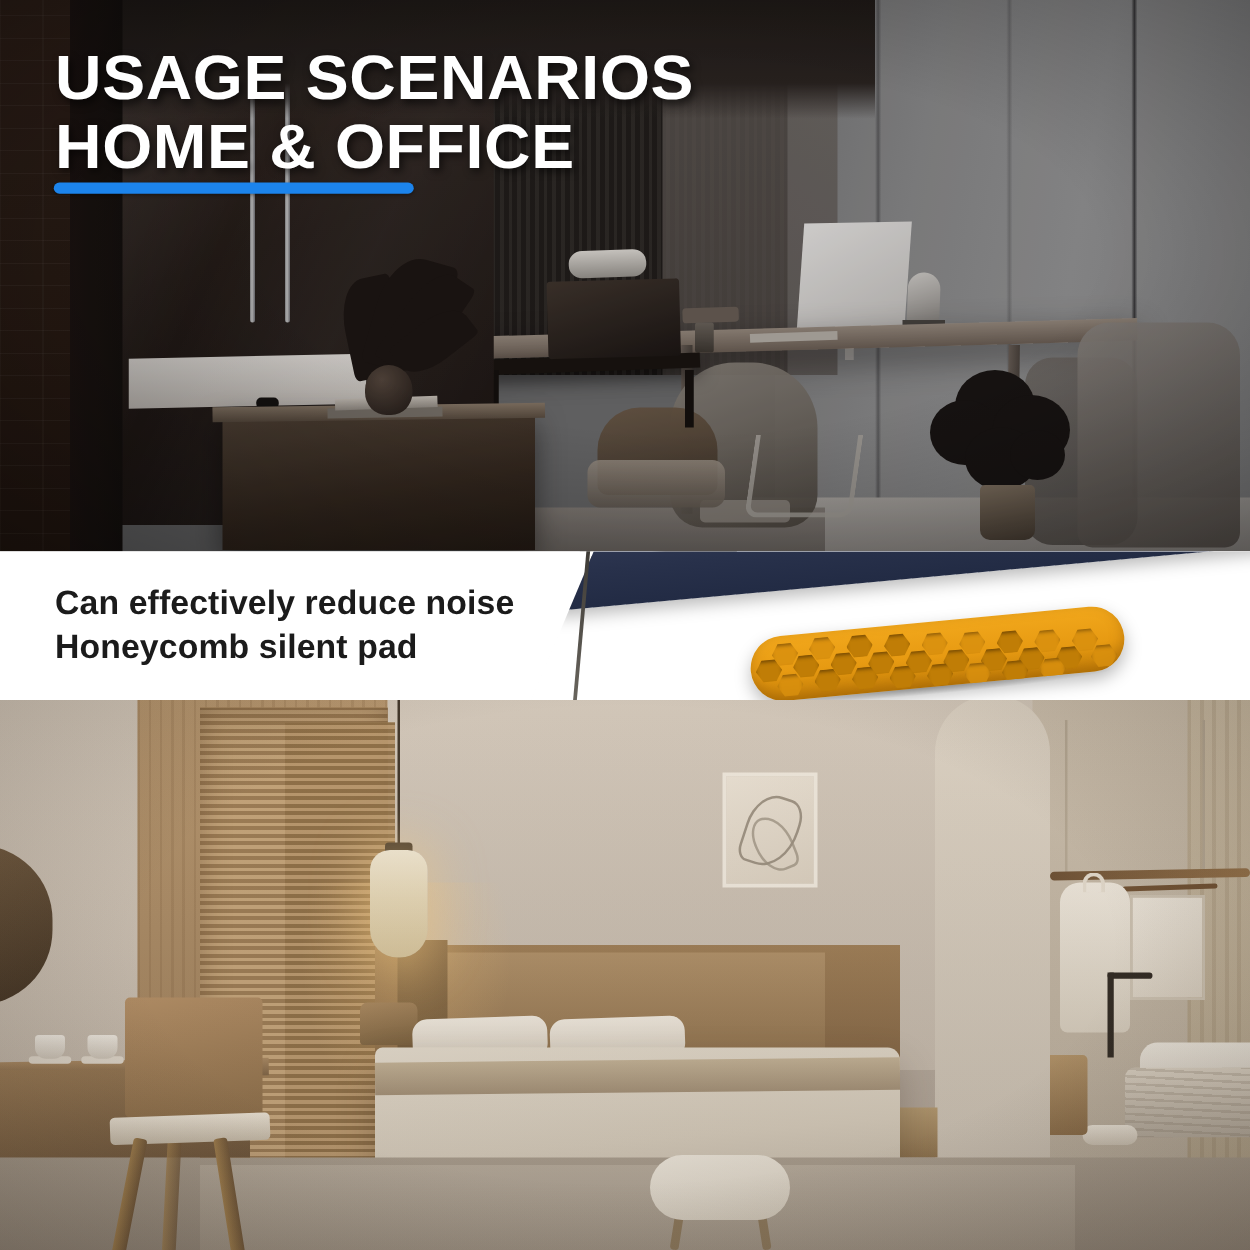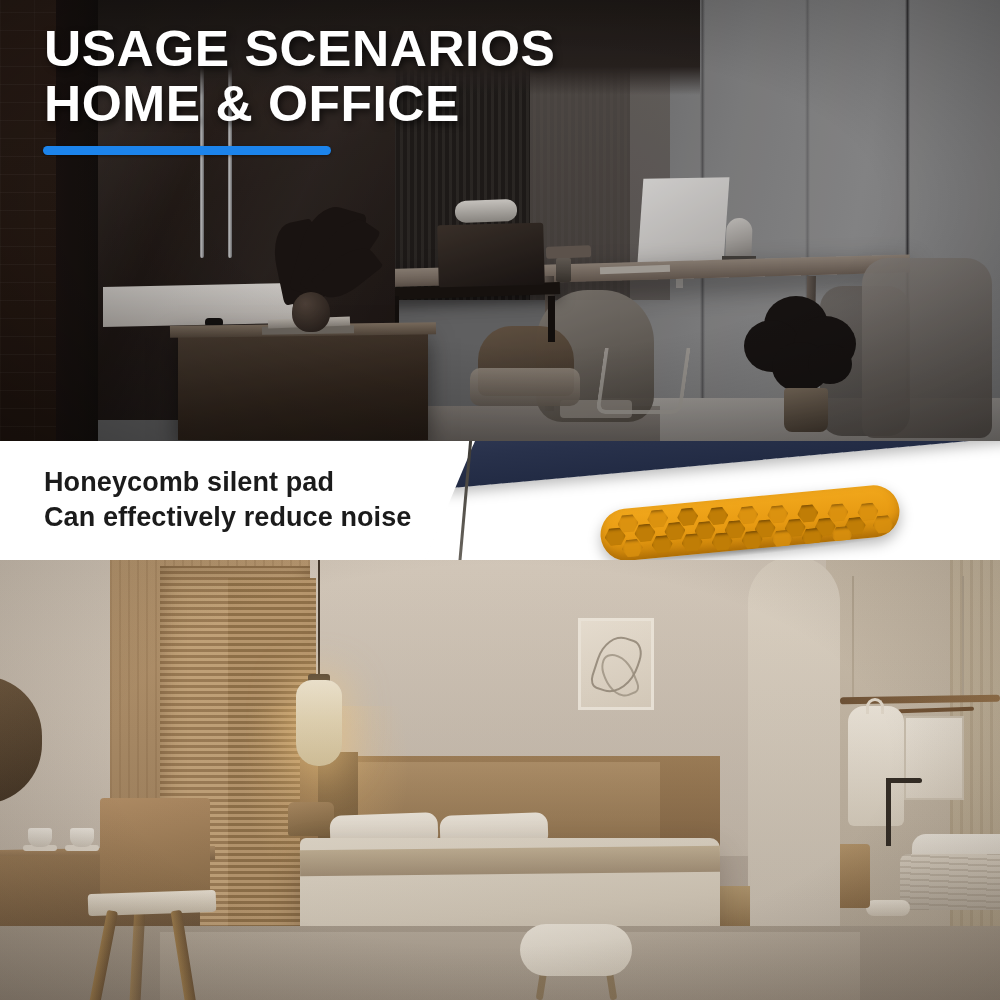--- a/index.html
+++ b/index.html
@@ -199,21 +199,21 @@
     background:linear-gradient(180deg,#8d8781,#726d68);
   }
   .of-vignette{
     position:absolute; inset:0;
     background:radial-gradient(ellipse at 55% 45%,rgba(0,0,0,0) 42%,rgba(0,0,0,.38) 100%);
   }
   .of-dim{ position:absolute; inset:0; background:rgba(18,14,12,.16); }
 
   
   .headline{
-    position:absolute; left:44px; top:22px; z-index:30;
+    position:absolute; left:44px; top:35px; z-index:30;
     width:700px; pointer-events:none;
   }
   .headline .line{
     display:block; color:#ffffff; font-weight:800;
     font-size:50px; line-height:55px; letter-spacing:.5px;
     text-shadow:2px 3px 7px rgba(0,0,0,.65);
     font-family:"Liberation Sans","DejaVu Sans",sans-serif;
     transform:scaleX(1.03); transform-origin:left center;
   }
   .underline{
@@ -642,22 +642,22 @@
             <div class="hex" style="left:200px;top:37px;"></div>
             <div class="hex shallow" style="left:230px;top:38px;"></div>
           </div>
         </div>
       </div>
       <div class="bp-navy"></div>
     </div>
 
     <div class="banner-text">
       <div class="caption">
+        <span class="cline">Can effectively reduce noise</span>
         <span class="cline">Honeycomb silent pad</span>
-        <span class="cline">Can effectively reduce noise</span>
       </div>
     </div>
 
     <div class="banner-divider">
       <div class="bd-line"></div>
     </div>
   </div>
 
   <div class="scene-bedroom">
     <div class="bd-wall"></div>

